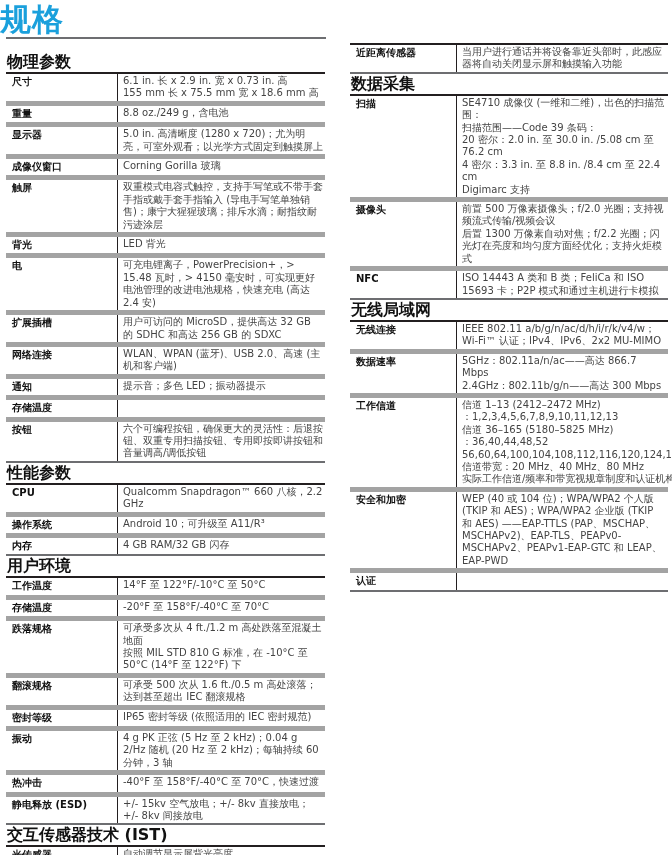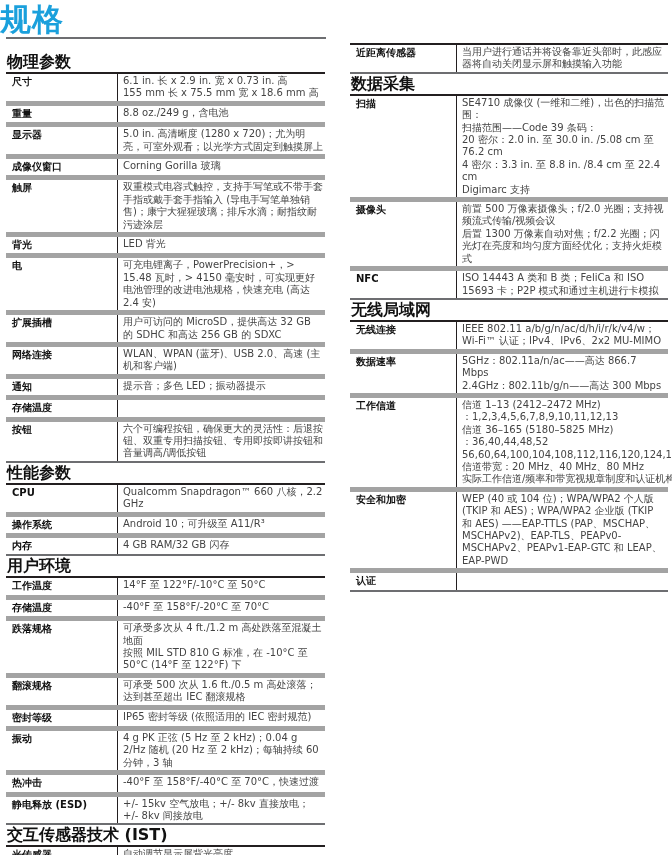--- a/index.html
+++ b/index.html
@@ -114,21 +114,21 @@
       </div>
     </div>
     <div>
       <div class="section-title">用户环境</div>
       <div class="row">
         <div class="k">工作温度</div>
         <div class="v">14°F 至 122°F/-10°C 至 50°C</div>
       </div>
       <div class="row">
         <div class="k">存储温度</div>
-        <div class="v">-40°F 至 158°F/-20°C 至 70°C</div>
+        <div class="v">-20°F 至 158°F/-40°C 至 70°C</div>
       </div>
       <div class="row">
         <div class="k">跌落规格</div>
         <div class="v">可承受多次从 4 ft./1.2 m 高处跌落至混凝土地面
 按照 MIL STD 810 G 标准，在 -10°C 至 50°C (14°F 至 122°F) 下</div>
       </div>
       <div class="row">
         <div class="k">翻滚规格</div>
         <div class="v">可承受 500 次从 1.6 ft./0.5 m 高处滚落；达到甚至超出 IEC 翻滚规格</div>
       </div>

